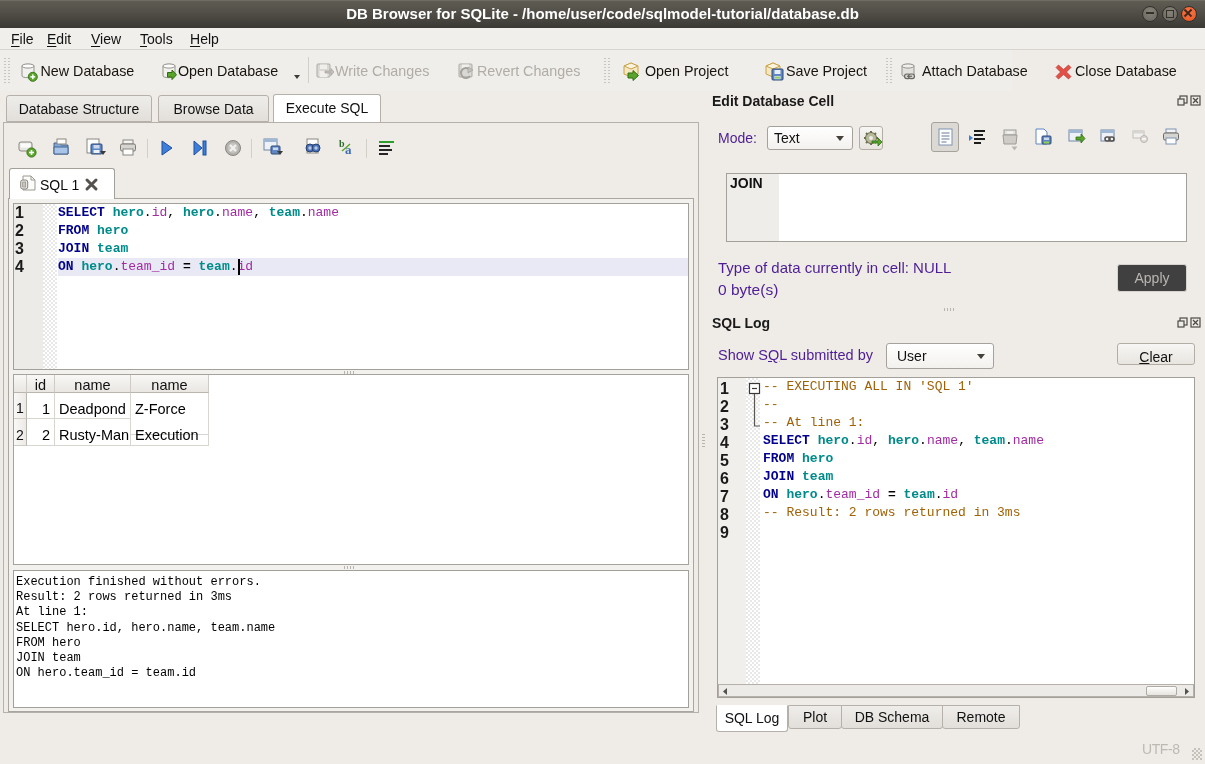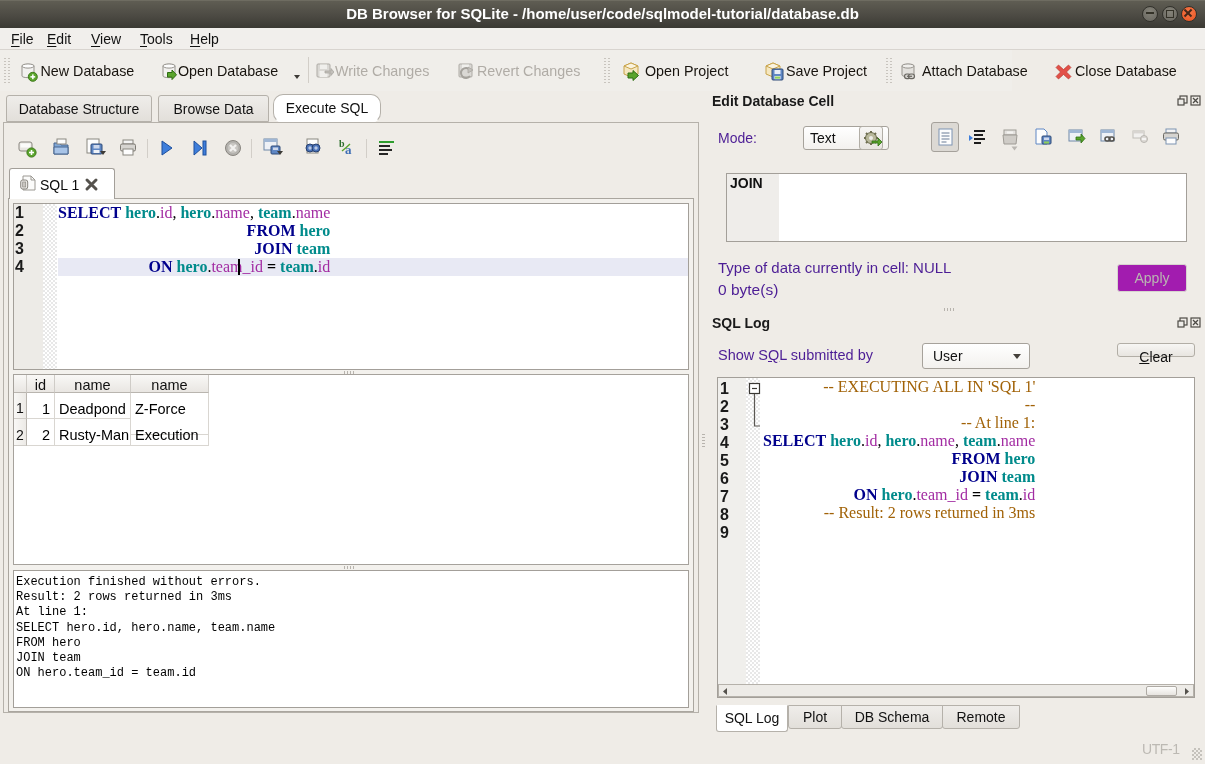--- a/index.html
+++ b/index.html
@@ -48,43 +48,43 @@
 
 #leftpane { position:absolute; left:3px; top:122px; width:696px; height:591px;
   border:1px solid #b5b1aa; background:#efece7; }
 #innerframe { position:absolute; left:8px; top:198px; width:686px; height:514px; border:1px solid #aaa69f; background:#f3f1ed; }
 
 
 .edframe { position:absolute; background:#fff; border:1px solid #a39f99; }
 .foldm { position:absolute; top:1px; bottom:1px;
   background:repeating-conic-gradient(#e8e8e8 0% 25%, #ffffff 0% 50%) 0 0/4px 4px; }
 .lnum { position:absolute; font-family:"Liberation Sans",sans-serif; font-size:16px; font-weight:bold; color:#1a1a1a; }
-.codeline { position:absolute; font-family:Liberation Serif, serif; font-size:16px; color:#000; white-space:pre; line-height:18px;text-align:right; }
+.codeline { position:absolute; font-family:Liberation Mono, monospace; font-size:13px; color:#000; white-space:pre; line-height:18px; }
 .k { color:#00008c; font-weight:bold; }
 .t { color:#008b8b; font-weight:bold; }
 .f { color:#a22ba2; }
 .c { color:#a16207; }
 .curline { position:absolute; background:#e8e9f4; }
 
 
 #rtable { position:absolute; left:13px; top:374px; width:676px; height:191px; background:#fff; border:1px solid #a6a29c; }
 .hcell { position:absolute; background:linear-gradient(#f9f8f6,#e9e6e2); border-right:1px solid #cfccc7; border-bottom:1px solid #b9b5af; text-align:center; color:#111; font-size:14.5px; }
 .vcell { position:absolute; background:linear-gradient(90deg,#f9f8f6,#eceae6); border-right:1px solid #b9b5af; border-bottom:1px solid #cfccc7; text-align:center; color:#111; font-size:14px; }
 .dcell { position:absolute; border-right:1px solid #d9d6d1; border-bottom:1px solid #d9d6d1; color:#000; padding:8px 4px 0 4px; font-size:14.5px; }
 
 
 #loglines { position:absolute; font-family:"Liberation Mono",monospace; font-size:12px; color:#000; white-space:pre; line-height:15.2px; }
 
 
 .dtitle { position:absolute; font-size:14px; font-weight:bold; color:#1a1a1a; }
 .label13 { position:absolute; font-size:14px; color:#4c1d95; }
-.combo { position:absolute; background:linear-gradient(#ffffff,#f3f1ee); border:1px solid #a6a29b; border-radius:3px; font-size:14px; color:#111;margin-left:36px; }
+.combo { position:absolute; background:linear-gradient(#ffffff,#f3f1ee); border:1px solid #a6a29b; border-radius:3px; font-size:14px; color:#111; }
 .combo .arr { position:absolute; right:8px; top:10px; width:0; height:0; border-left:4px solid transparent; border-right:4px solid transparent; border-top:5px solid #44403a; }
 .btn { position:absolute; background:linear-gradient(#f7f6f4,#e8e5e0); border:1px solid #b2aea6; border-radius:3px; font-size:14px; color:#111; text-align:center; }
-.btn.dis { background:#a21caf; border:1px solid #d7d4cf; color:#b9b6b1; }
+.btn.dis { background:#404040; border:1px solid #d7d4cf; color:#b9b6b1; }
 
 
 .btab { position:absolute; font-size:14px; color:#111; text-align:center;
   background:linear-gradient(#efedea,#e2dfda); border:1px solid #b5b1aa; border-radius:0 0 3px 3px; }
 .btab.active { background:#fff; border-top:1px solid #fff; }
 
 
 #hscroll { position:absolute; background:#edebe7; border:1px solid #b5b1aa; }
 .sbarrow { position:absolute; top:0; width:13px; height:100%; }
 .sbthumb { position:absolute; top:1px; height:10px; background:linear-gradient(#fdfdfc,#e7e4e0); border:1px solid #aeaaa4; border-radius:2px; }
@@ -186,21 +186,21 @@
   <rect x="4.5" y="12" width="6" height="4.6" rx="2.3" fill="#d6d4d0" stroke="#6a6862" stroke-width="1.2"></rect>
   <rect x="8.5" y="12" width="6" height="4.6" rx="2.3" fill="#d6d4d0" stroke="#6a6862" stroke-width="1.2"></rect>
   <rect x="7" y="13.7" width="5" height="1.2" fill="#6a6862"></rect>
 </svg>
 <svg class="abs" style="left:1055px;top:64px" width="17" height="16" viewBox="0 0 17 16">
   <path d="M3.5 1 L8.5 5.5 L13.5 1 L16 3.5 L11.5 8 L16 12.5 L13.5 15 L8.5 10.5 L3.5 15 L1 12.5 L5.5 8 L1 3.5 Z" fill="#e25048" stroke="#b03028" stroke-width="0.6"></path>
 </svg>
 
 <div class="tab" style="left:6px; top:95px; width:146px; height:27px; line-height:26px;">Database Structure</div>
 <div class="tab" style="left:158px; top:95px; width:111px; height:27px; line-height:26px;">Browse Data</div>
-<div class="tab active" style="left:273px; top:94px; width:108px; height:29px; line-height:27px;border-radius:10px;">Execute SQL</div>
+<div class="tab active" style="left:273px; top:94px; width:108px; height:29px; line-height:27px;">Execute SQL</div>
 
 <div id="leftpane"></div>
 <div id="innerframe"></div>
 
 <svg class="abs" style="left:18px;top:139px" width="19" height="19" viewBox="0 0 19 19">
   <rect x="1" y="3" width="13" height="9" rx="2" fill="#e8e6e2" stroke="#8a8780"></rect>
   <rect x="2.5" y="4.5" width="10" height="4" fill="#fbfbfa"></rect>
   <circle cx="13.5" cy="13.5" r="4.6" fill="#5aa42c" stroke="#3e7a1b"></circle>
   <rect x="11" y="12.7" width="5" height="1.6" fill="#fff"></rect>
     <rect x="12.7" y="11" width="1.6" height="5" fill="#fff"></rect>
@@ -404,21 +404,21 @@
 <svg class="abs" style="left:1177px;top:317px" width="11" height="11" viewBox="0 0 11 11">
   <rect x="3" y="1" width="7" height="7" fill="none" stroke="#4c4a45" stroke-width="1.2"></rect>
   <rect x="1" y="4" width="6" height="6" fill="#edebe7" stroke="#4c4a45" stroke-width="1.2"></rect>
 </svg>
 <svg class="abs" style="left:1190px;top:317px" width="11" height="11" viewBox="0 0 11 11">
   <rect x="1" y="1" width="9" height="9" fill="none" stroke="#4c4a45" stroke-width="1.2"></rect>
   <path d="M3 3 L8 8 M8 3 L3 8" stroke="#4c4a45" stroke-width="1.3"></path>
 </svg>
 <div class="label13" style="left:718px;top:347px;font-size:14.5px">Show S<u>Q</u>L submitted by</div>
 <div class="combo" style="left:886px;top:343px;width:108px;height:26px;line-height:25px"><span style="margin-left:10px">User</span><span class="arr"></span></div>
-<div class="btn" style="left:1117px;top:343px;width:78px;height:14px;line-height:26px"><u>C</u>lear</div>
+<div class="btn" style="left:1117px;top:343px;width:78px;height:22px;line-height:26px"><u>C</u>lear</div>
 
 <div class="edframe" style="left:717px;top:377px;width:478px;height:321px"></div>
 <div class="abs" style="left:718px;top:378px;width:28px;height:306px;background:#f0efec"></div>
 <div class="foldm" style="left:746px;top:378px;width:14px;height:306px;bottom:auto"></div>
 <div class="lnum" style="left:720px;top:380px;line-height:18px">1<br>2<br>3<br>4<br>5<br>6<br>7<br>8<br>9</div>
 <div class="codeline" style="left:763px;top:378px"><span class="c">-- EXECUTING ALL IN 'SQL 1'</span>
 <span class="c">--</span>
 <span class="c">-- At line 1:</span>
 <span class="k">SELECT</span> <span class="t">hero</span>.<span class="f">id</span>, <span class="t">hero</span>.<span class="f">name</span>, <span class="t">team</span>.<span class="f">name</span>
 <span class="k">FROM</span> <span class="t">hero</span>
@@ -442,15 +442,15 @@
   <div class="sbthumb" style="left:427px;width:31px"></div>
 </div>
 
 <div class="btab active" style="left:716px;top:705px;width:72px;height:27px;line-height:25px">SQL Log</div>
 <div class="btab" style="left:788px;top:705px;width:54px;height:24px;line-height:23px">Plot</div>
 <div class="btab" style="left:841px;top:705px;width:102px;height:24px;line-height:23px">DB Schema</div>
 <div class="btab" style="left:942px;top:705px;width:78px;height:24px;line-height:23px">Remote</div>
 
 <div class="abs" style="left:702px;top:434px;width:3px;height:14px;background:repeating-linear-gradient(#b7b3ad 0 1px,transparent 1px 3px)"></div>
 
-<div class="abs" style="left:1142px;top:741px;font-size:14px;letter-spacing:-0.4px;color:#bcb9b3">UTF-1</div>
+<div class="abs" style="left:1142px;top:741px;font-size:14px;letter-spacing:-0.4px;color:#bcb9b3">UTF-8</div>
 <div class="abs" style="left:1192px;top:748px;width:10px;height:12px;background:repeating-conic-gradient(#c5c2bc 0% 25%,transparent 0% 50%) 0 0/4px 4px"></div>
 
 </path>
 </body></html>

